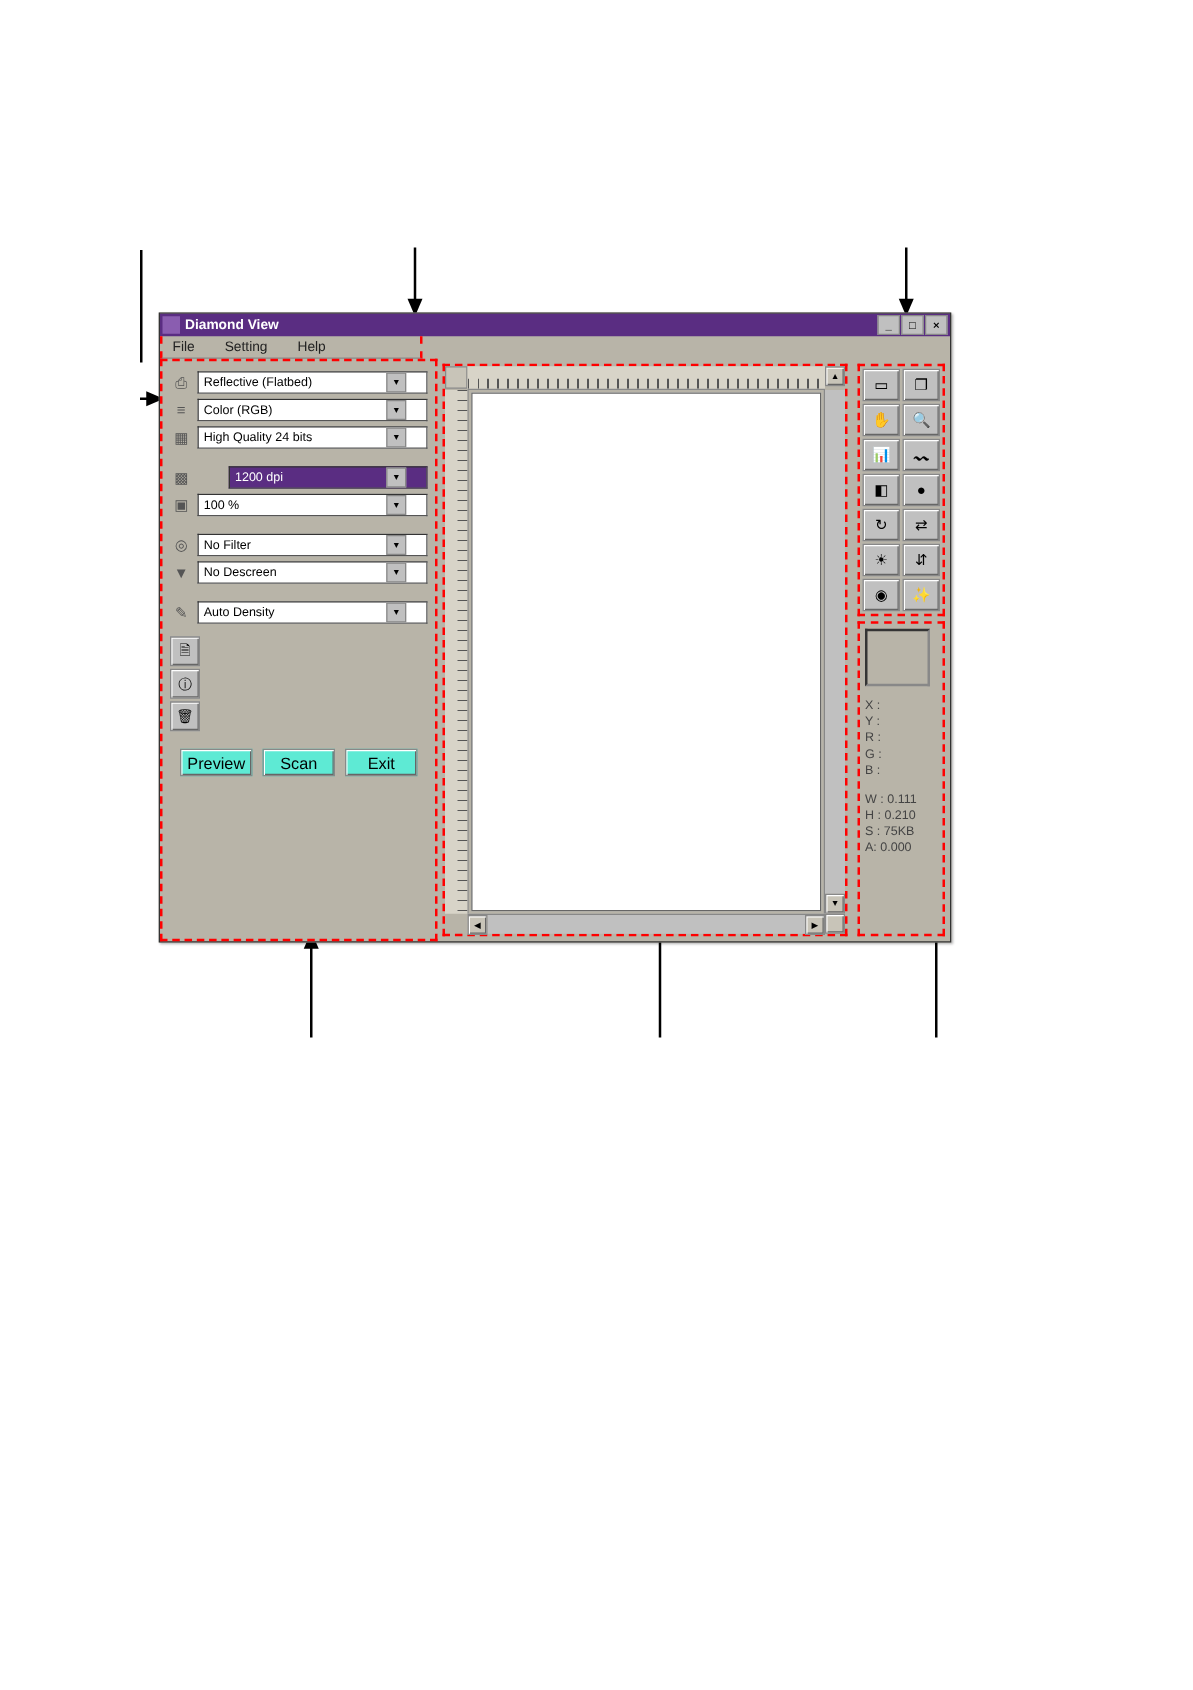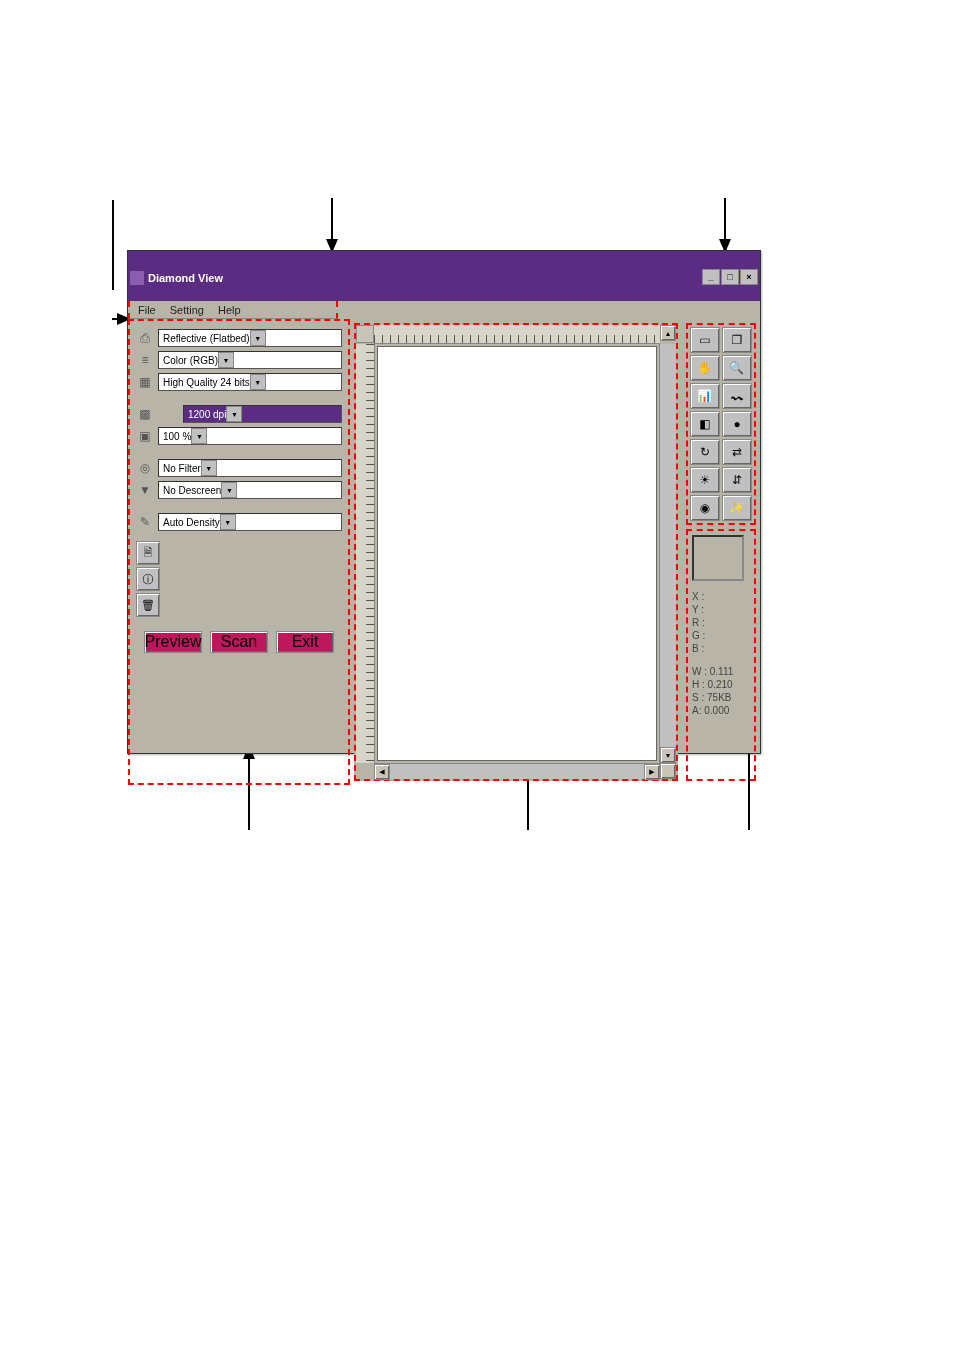--- a/index.html
+++ b/index.html
@@ -19,23 +19,23 @@
     width: 632px;
     height: 502px;
     background: #b8b4a8;
     border: 1px solid #333;
     box-shadow: 1px 1px 2px rgba(0,0,0,0.3);
   }
   .titlebar {
     background: #5a2d82;
     height: 18px;
     display: flex;
-    align-items: flex-end;
+    align-items: center;
     justify-content: space-between;
-    padding: 16px 2px;
+    padding: 0 2px;
     color: #fff;
     font-weight: bold;
     font-size: 11px;
     gap: 24px;
   }
   .titlebar-left {
     display: flex;
     align-items: center;
     gap: 4px;
   }
@@ -57,21 +57,21 @@
     font-size: 9px;
     display: flex;
     align-items: center;
     justify-content: center;
     font-weight: bold;
   }
   .menubar {
     height: 18px;
     display: flex;
     align-items: center;
-    gap: 14px;
+    gap: 24px;
     padding-left: 8px;
     font-size: 11px;
     border-bottom: 1px solid #888;
     border-left: 2px dashed #ff0000;
     border-right: 2px dashed #ff0000;
     box-sizing: border-box;
     width: 210px;
   }
   .menubar span { color: #222; }
   .main-row {
@@ -109,20 +109,21 @@
   }
   .dropdown {
     flex: 1;
     height: 18px;
     background: #fff;
     border: 1px solid #555;
     border-top-color: #333;
     border-left-color: #333;
     display: flex;
     align-items: center;
+    justify-content: space-between;
     padding: 0 16px 0 4px;
     font-size: 10px;
     color: #000;
     box-sizing: border-box;
   }
   .dropdown.selected {
     background: #5a2d82;
     color: #fff;
     margin-left: 25px;
   }
@@ -178,24 +179,24 @@
   }
   .bottom-btns {
     display: flex;
     gap: 8px;
     justify-content: center;
     padding-top: 4px;
   }
   .btn {
     width: 56px;
     height: 20px;
-    background: #be185d;
+    background: #5eead4;
     border: 1px solid #888;
     box-shadow: inset 1px 1px 0 #fff, inset -1px -1px 0 #666;
-    font-size: 16px;
+    font-size: 13px;
     display: flex;
     align-items: center;
     justify-content: center;
   }
   .preview-area {
     flex: 1;
     position: relative;
     margin: 4px;
     border: 2px dashed #ff0000;
     background: #b8b4a8;

